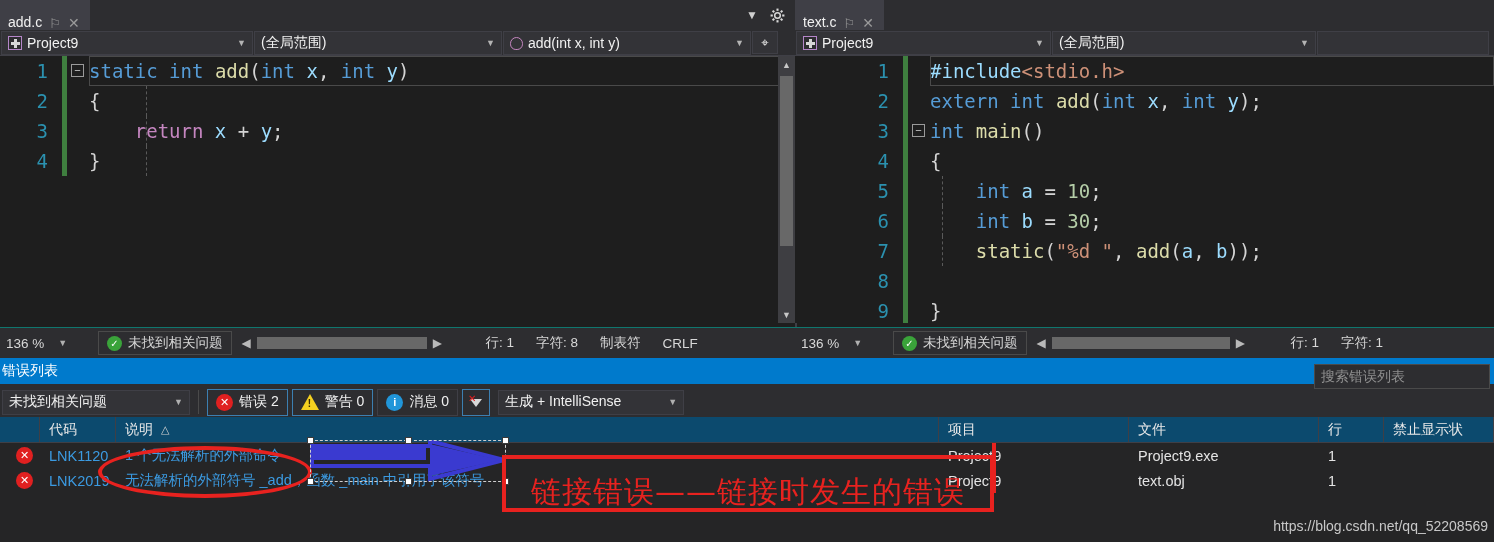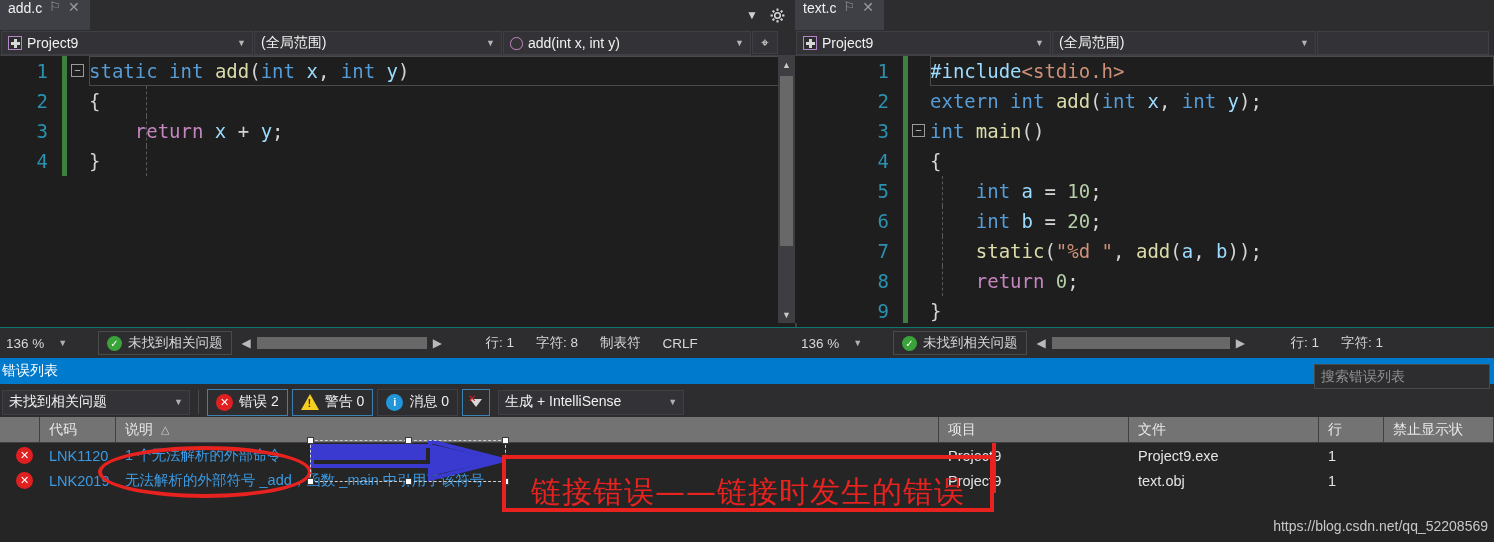--- a/index.html
+++ b/index.html
@@ -16,21 +16,21 @@
   .pane-left  { left: 0;   width: 795px; }
   .pane-right { left: 795px; width: 699px; }
   .pane-right::before {
     content:""; position:absolute; left:0; top:0; bottom:0; width:2px; background:#3f3f46;
   }
 
   
   .tabstrip { position: relative; height: 30px; background: #2d2d30; }
   .tab {
     position: absolute; left: 0; top: 0; height: 30px;
-    display: flex; align-items: flex-start; gap: 7px;
+    display: flex; align-items: flex-end; gap: 7px;
     padding: 0 10px 0 8px;
     background: #3f3f46; color: #f1f1f1; font-size: 14px;
   }
   .tab .pin, .tab .close { color: #9b9b9b; font-size: 13px; line-height: 1; }
   .tab .close { font-size: 14px; }
   .tabstrip-right {
     position: absolute; right: 4px; top: 0; height: 30px;
     display: flex; align-items: center; gap: 12px; padding-right: 6px;
   }
   .tabstrip-right .glyph { color: #cfcfcf; font-size: 12px; }
@@ -185,21 +185,21 @@
   .build-combo .arrow { position:absolute; right:6px; font-size:9px; color:#b0b0b0; }
   .searchbox {
     position:absolute; right:4px; top:6px; width: 176px; height:25px;
     background:#2d2d30; border:1px solid #4a4a4a; color:#8f8f8f; font-size:14px;
     display:flex; align-items:center; padding-left:6px;
   }
 
   
   .errgrid { position:absolute; top:59px; left:0; right:0; bottom:0; }
   .gridhead {
-    display:flex; height:26px; background:#737373; color:#e8e8e8; font-size:14px;
+    display:flex; height:26px; background:#0c4a6e; color:#e8e8e8; font-size:14px;
     border-bottom:1px solid #3f3f46;
   }
   .gridhead .hc {
     display:flex; align-items:center; padding-left:9px; border-right:1px solid #3f3f46;
     position: relative;
   }
   .sort-asc { margin-left: 8px; font-size: 11px; color:#cfcfcf; }
   .gridrow { display:flex; height:25px; align-items:center; font-size:14.5px; }
   .gridrow .c { padding-left:9px; overflow:hidden; white-space:nowrap; }
   .col-icon { width:40px; display:flex; justify-content:center; }
@@ -401,33 +401,32 @@
       <div class="codeline">
         <span class="lineno">5</span>
         <span class="changebar"></span>
         <span class="foldcol"></span>
         <span class="codetext"><span class="indent-guide" style="left:12px"></span>    <span class="k-blue">int</span> <span class="k-ltblue">a</span> = <span class="k-num">10</span>;</span>
       </div>
       <div class="codeline">
         <span class="lineno">6</span>
         <span class="changebar"></span>
         <span class="foldcol"></span>
-        <span class="codetext"><span class="indent-guide" style="left:12px"></span>    <span class="k-blue">int</span> <span class="k-ltblue">b</span> = <span class="k-num">20</span>;</span>
+        <span class="codetext"><span class="indent-guide" style="left:12px"></span>    <span class="k-blue">int</span> <span class="k-ltblue">b</span> = <span class="k-num">30</span>;</span>
       </div>
       <div class="codeline">
         <span class="lineno">7</span>
         <span class="changebar"></span>
         <span class="foldcol"></span>
         <span class="codetext"><span class="indent-guide" style="left:12px"></span>    <span class="k-yellow">static</span>(<span class="k-orange">"%d "</span>, <span class="k-yellow">add</span>(<span class="k-ltblue">a</span>, <span class="k-ltblue">b</span>));</span>
       </div>
       <div class="codeline">
         <span class="lineno">8</span>
         <span class="changebar"></span>
         <span class="foldcol"></span>
-        <span class="codetext"><span class="indent-guide" style="left:12px"></span>    <span class="k-purple">return</span> <span class="k-num">0</span>;</span>
       </div>
       <div class="codeline">
         <span class="lineno">9</span>
         <span class="changebar"></span>
         <span class="foldcol"></span>
         <span class="codetext">}</span>
       </div>
     </div>
 
     <div class="editstatus">

